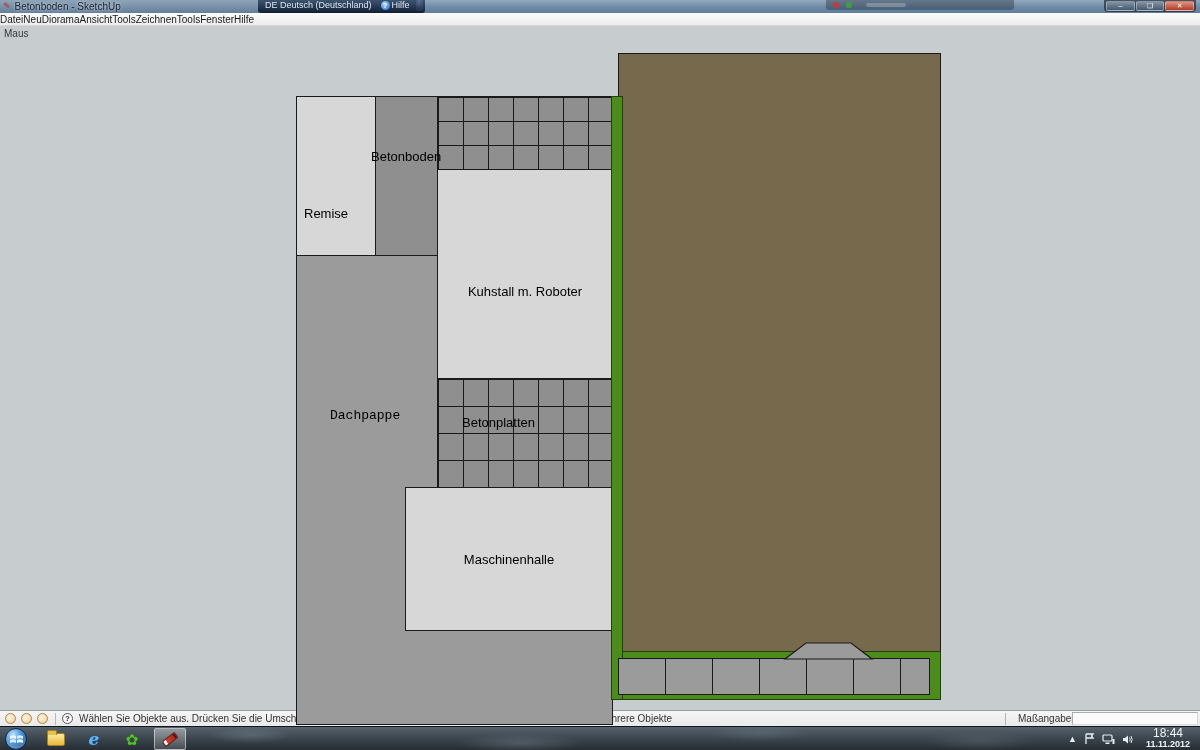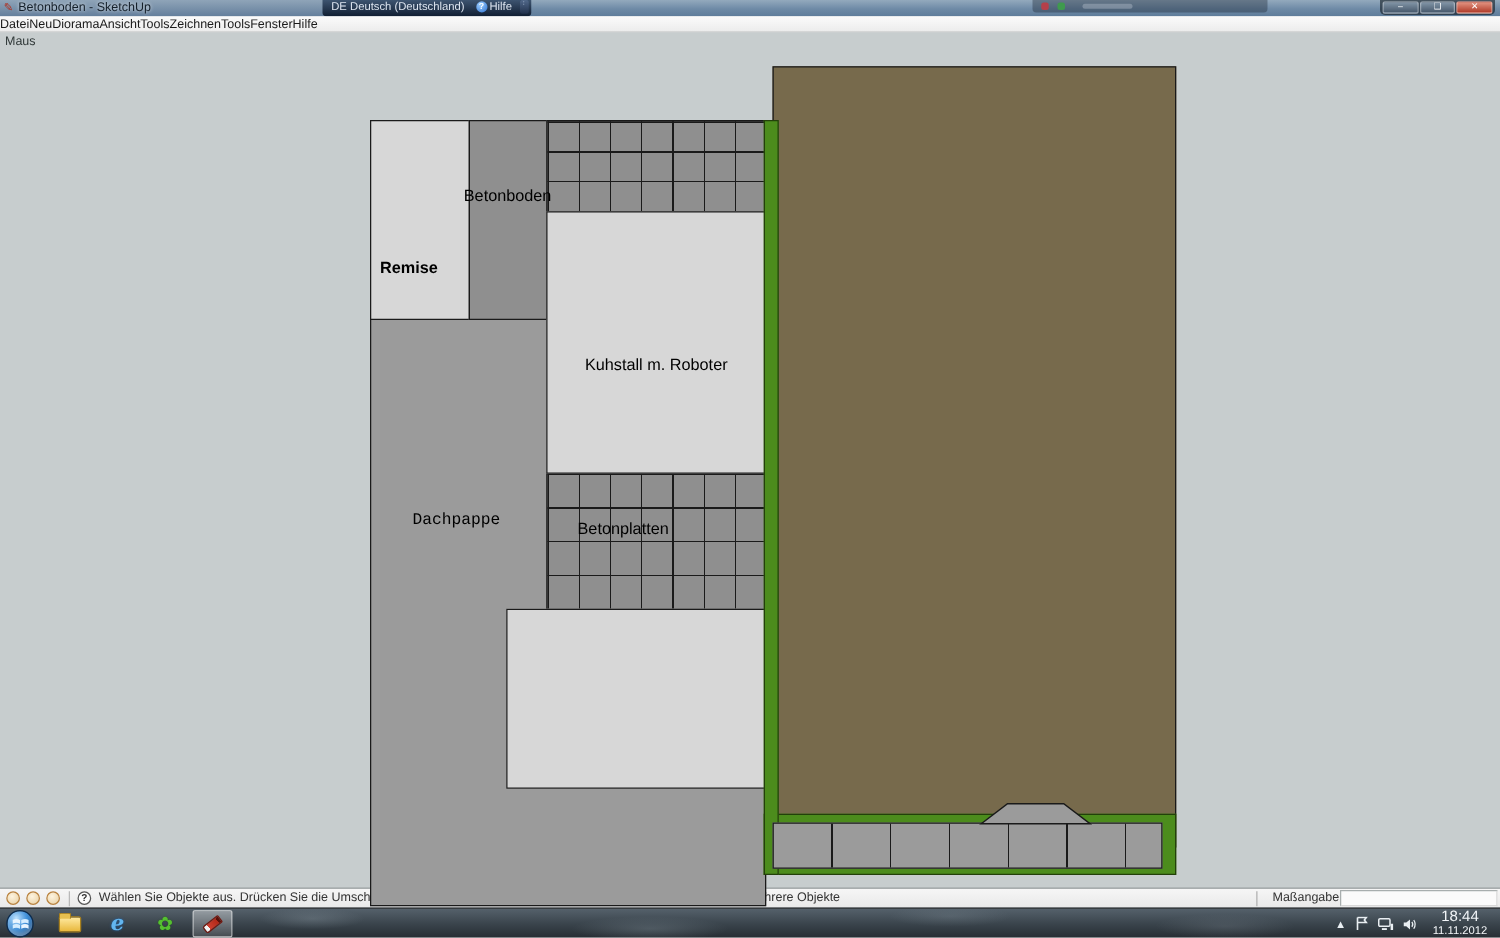--- a/index.html
+++ b/index.html
@@ -63,21 +63,21 @@
       repeating-linear-gradient(to right,#1a1a1a 0,#1a1a1a 1px,transparent 1px,transparent 25px),
       repeating-linear-gradient(to bottom,#1a1a1a 0,#1a1a1a 1px,transparent 1px,transparent 27px); }
 
   #field          { left:618px; top:27px;  width:323px; height:625px; background:#776a4c; z-index:1; }
   #green-left     { left:611px; top:70px;  width:12px;  height:604px; background:#4c8c1c; border:1px solid #23400a; z-index:5; }
   #green-bottom   { left:611px; top:625px; width:330px; height:49px;  background:#4c8c1c; border:1px solid #23400a; z-index:4; }
   #bottom-strip   { left:618px; top:632px; width:312px; height:37px;  background-color:#9b9b9b; z-index:6;
     background-image:repeating-linear-gradient(to right,transparent 0,transparent 46px,#1a1a1a 46px,#1a1a1a 47px); }
   #ramp           { position:absolute; left:780px; top:614px; z-index:7; }
 
-  #lbl-remise        { left:304px; top:180px;font-weight:bold; }
+  #lbl-remise        { left:304px; top:180px; }
   #lbl-betonboden    { left:371px; top:123px; }
   #lbl-kuhstall      { left:437px; top:143px; width:176px; height:130px; display:flex; align-items:flex-end; justify-content:center; }
   #lbl-dachpappe     { left:330px; top:382px;font-family:Liberation Mono, monospace; }
   #lbl-betonplatten  { left:462px; top:389px; }
   #lbl-maschinenhalle{ left:405px; top:461px; width:208px; height:144px; display:flex; align-items:center; justify-content:center; }
 
   
   #statusbar { position:absolute; left:0; top:710px; width:1200px; height:16px;
     background:linear-gradient(to bottom,#f6f6f6,#e9e9e9); border-top:1px solid #9aa0a0;
     display:flex; align-items:center; font-size:10px; color:#333; }
@@ -119,21 +119,21 @@
   .ie-glyph { font-family:"DejaVu Serif",serif; font-style:italic; font-weight:bold; font-size:17px; color:#63b6f0;
     text-shadow:0 0 2px #1a5fa8; line-height:1; }
   .icq-glyph { font-size:15px; color:#55c030; text-shadow:0 0 1px #1f6010; line-height:1; }
   .su-pencil { width:16px; height:7px; transform:rotate(-38deg);
     background:linear-gradient(to right,#f2f2f2 22%,#d04030 22%,#b02818 85%,#5a1008 85%); border-radius:2px 1px 1px 2px;
     border:1px solid #701810; }
   #tray { position:absolute; right:66px; top:0; height:24px; display:flex; align-items:center; gap:7px; }
   .tray-glyph { color:#e9eef2; font-size:9px; line-height:1; }
   #clock { position:absolute; right:2px; top:1px; width:60px; text-align:center; color:#f2f5f8; }
   #clock .time { font-size:12px; line-height:11px; }
-  #clock .date { font-size:9px; line-height:10px; }
+  #clock .date { font-size:9px; line-height:10px;font-weight:bold; }
 </style>
 </head>
 <body>
 
 <div id="screen">
 
   <div id="titlebar">
     <div id="title-group">
       <span id="app-icon">✎</span>
       <span id="title-text">Betonboden - SketchUp</span>
@@ -185,20 +185,21 @@
     <div class="shape" id="bottom-strip"></div>
     <svg id="ramp" width="97" height="21" viewBox="0 0 97 21">
       <polygon points="5,19 26,3 71,3 92,19" fill="#9b9b9b" stroke="#1a1a1a" stroke-width="1.2"></polygon>
     </svg>
 
     <span class="plan-label" id="lbl-remise">Remise</span>
     <span class="plan-label" id="lbl-betonboden">Betonboden</span>
     <span class="plan-label" id="lbl-kuhstall">Kuhstall m. Roboter</span>
     <span class="plan-label" id="lbl-dachpappe">Dachpappe</span>
     <span class="plan-label" id="lbl-betonplatten">Betonplatten</span>
+    <span class="plan-label" id="lbl-maschinenhalle">Maschinenhalle</span>
   </div>
 
   <div id="statusbar">
     <span class="geo-circle"></span>
     <span class="geo-circle"></span>
     <span class="geo-circle"></span>
     <span id="status-sep"></span>
     <span id="help-circle">?</span>
     <span id="status-msg">Wählen Sie Objekte aus. Drücken Sie die Umschalttaste, um die Auswahl zu erweitern. Ziehen Sie mit der Maus, um mehrere Objekte</span>
     <span id="measure-sep"></span>

